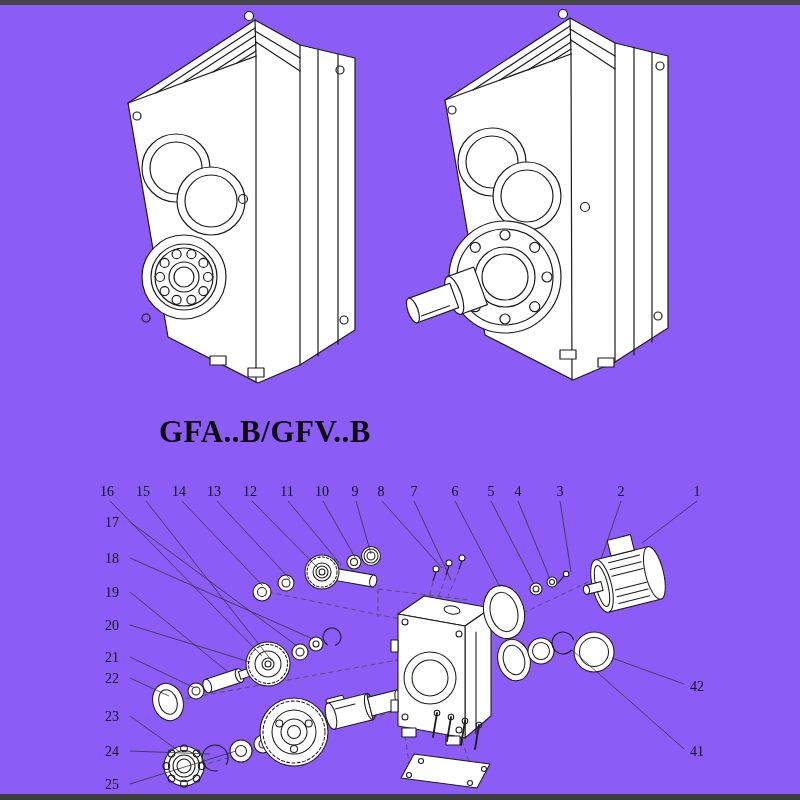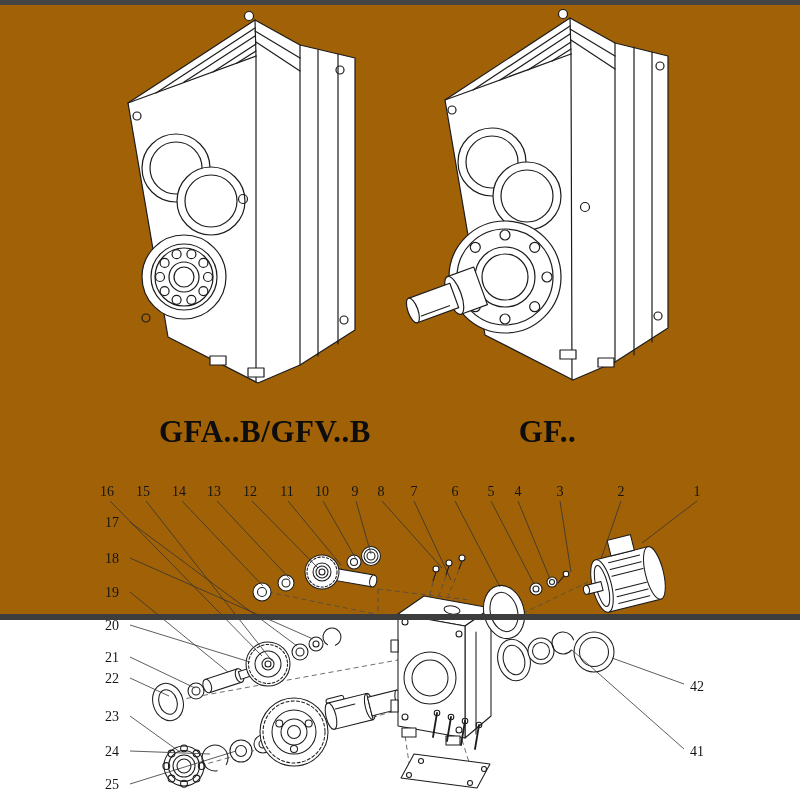--- a/index.html
+++ b/index.html
@@ -1,17 +1,17 @@
 <!DOCTYPE html>
 <html><head>
 <meta charset="utf-8">
 <style>
   html,body{margin:0;padding:0;}
   body{width:800px;height:800px;background:#ffffff;font-family:"Liberation Serif",serif;overflow:hidden;}
-  .page{position:relative;width:800px;height:620px;background:#a16207;}
+  .page{position:relative;width:800px;height:800px;background:#8b5cf6;}
   .edge-bar{position:absolute;left:0;width:800px;background:#454545;z-index:5;}
   .edge-bar.top{top:0;height:5px;}
   .edge-bar.bottom{bottom:0;height:6px;background:#3d3d3d;}
   .art{position:absolute;left:0;}
   .top-art{top:0;}
   .exploded-art{top:470px;}
   .label{position:absolute;font-family:"Liberation Serif",serif;font-weight:700;font-size:31px;color:#0d0d0d;text-align:center;letter-spacing:.5px;}
   .label-left{left:110px;top:414px;width:310px;}
   .label-right{left:455px;top:414px;width:185px;}
   
@@ -133,21 +133,20 @@
       <circle class="td" cx="452" cy="110" r="4"></circle>
       <circle class="td" cx="585" cy="207" r="4.5"></circle>
       <circle class="td" cx="660" cy="66" r="4"></circle>
       <circle class="td" cx="658" cy="316" r="4"></circle>
       <rect class="tdw" x="560" y="350" width="16" height="9"></rect>
       <rect class="tdw" x="598" y="358" width="16" height="9"></rect>
     </g>
   </svg>
 
   <div class="label label-left">GFA..B/GFV..B</div>
-  <div class="label label-right">GF..</div>
 
   <svg class="art exploded-art" width="800" height="330" viewBox="0 0 800 330">
 
     <g>
       <line class="dl" x1="268" y1="122" x2="424" y2="154"></line>
       <line class="dl" x1="178" y1="230" x2="420" y2="186"></line>
       <line class="dl" x1="192" y1="298" x2="420" y2="234"></line>
       <line class="dl" x1="492" y1="158" x2="588" y2="112"></line>
       <line class="dl" x1="404" y1="258" x2="410" y2="300"></line>
       <line class="dl" x1="462" y1="270" x2="476" y2="314"></line>

